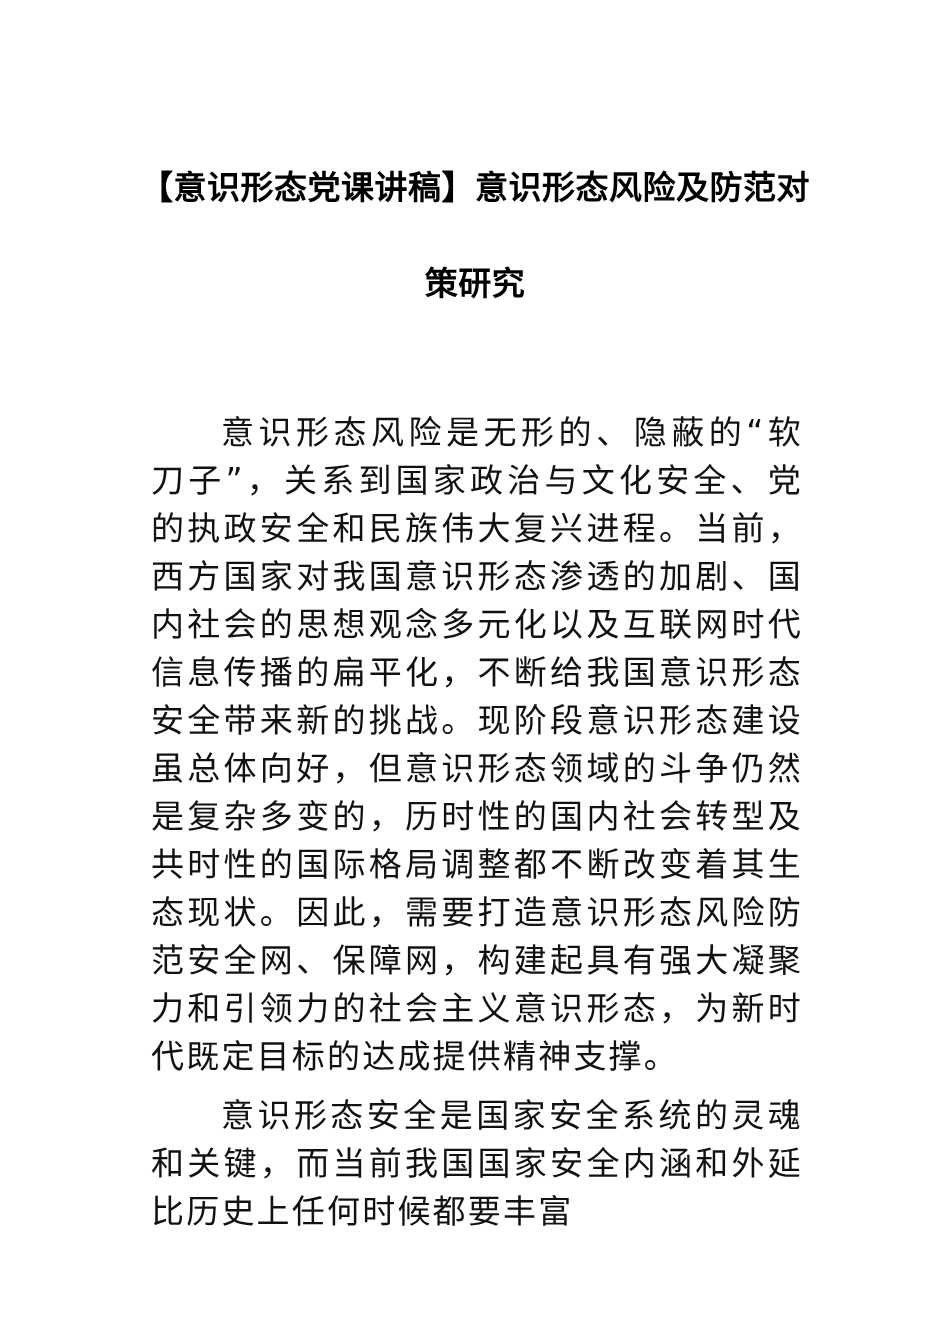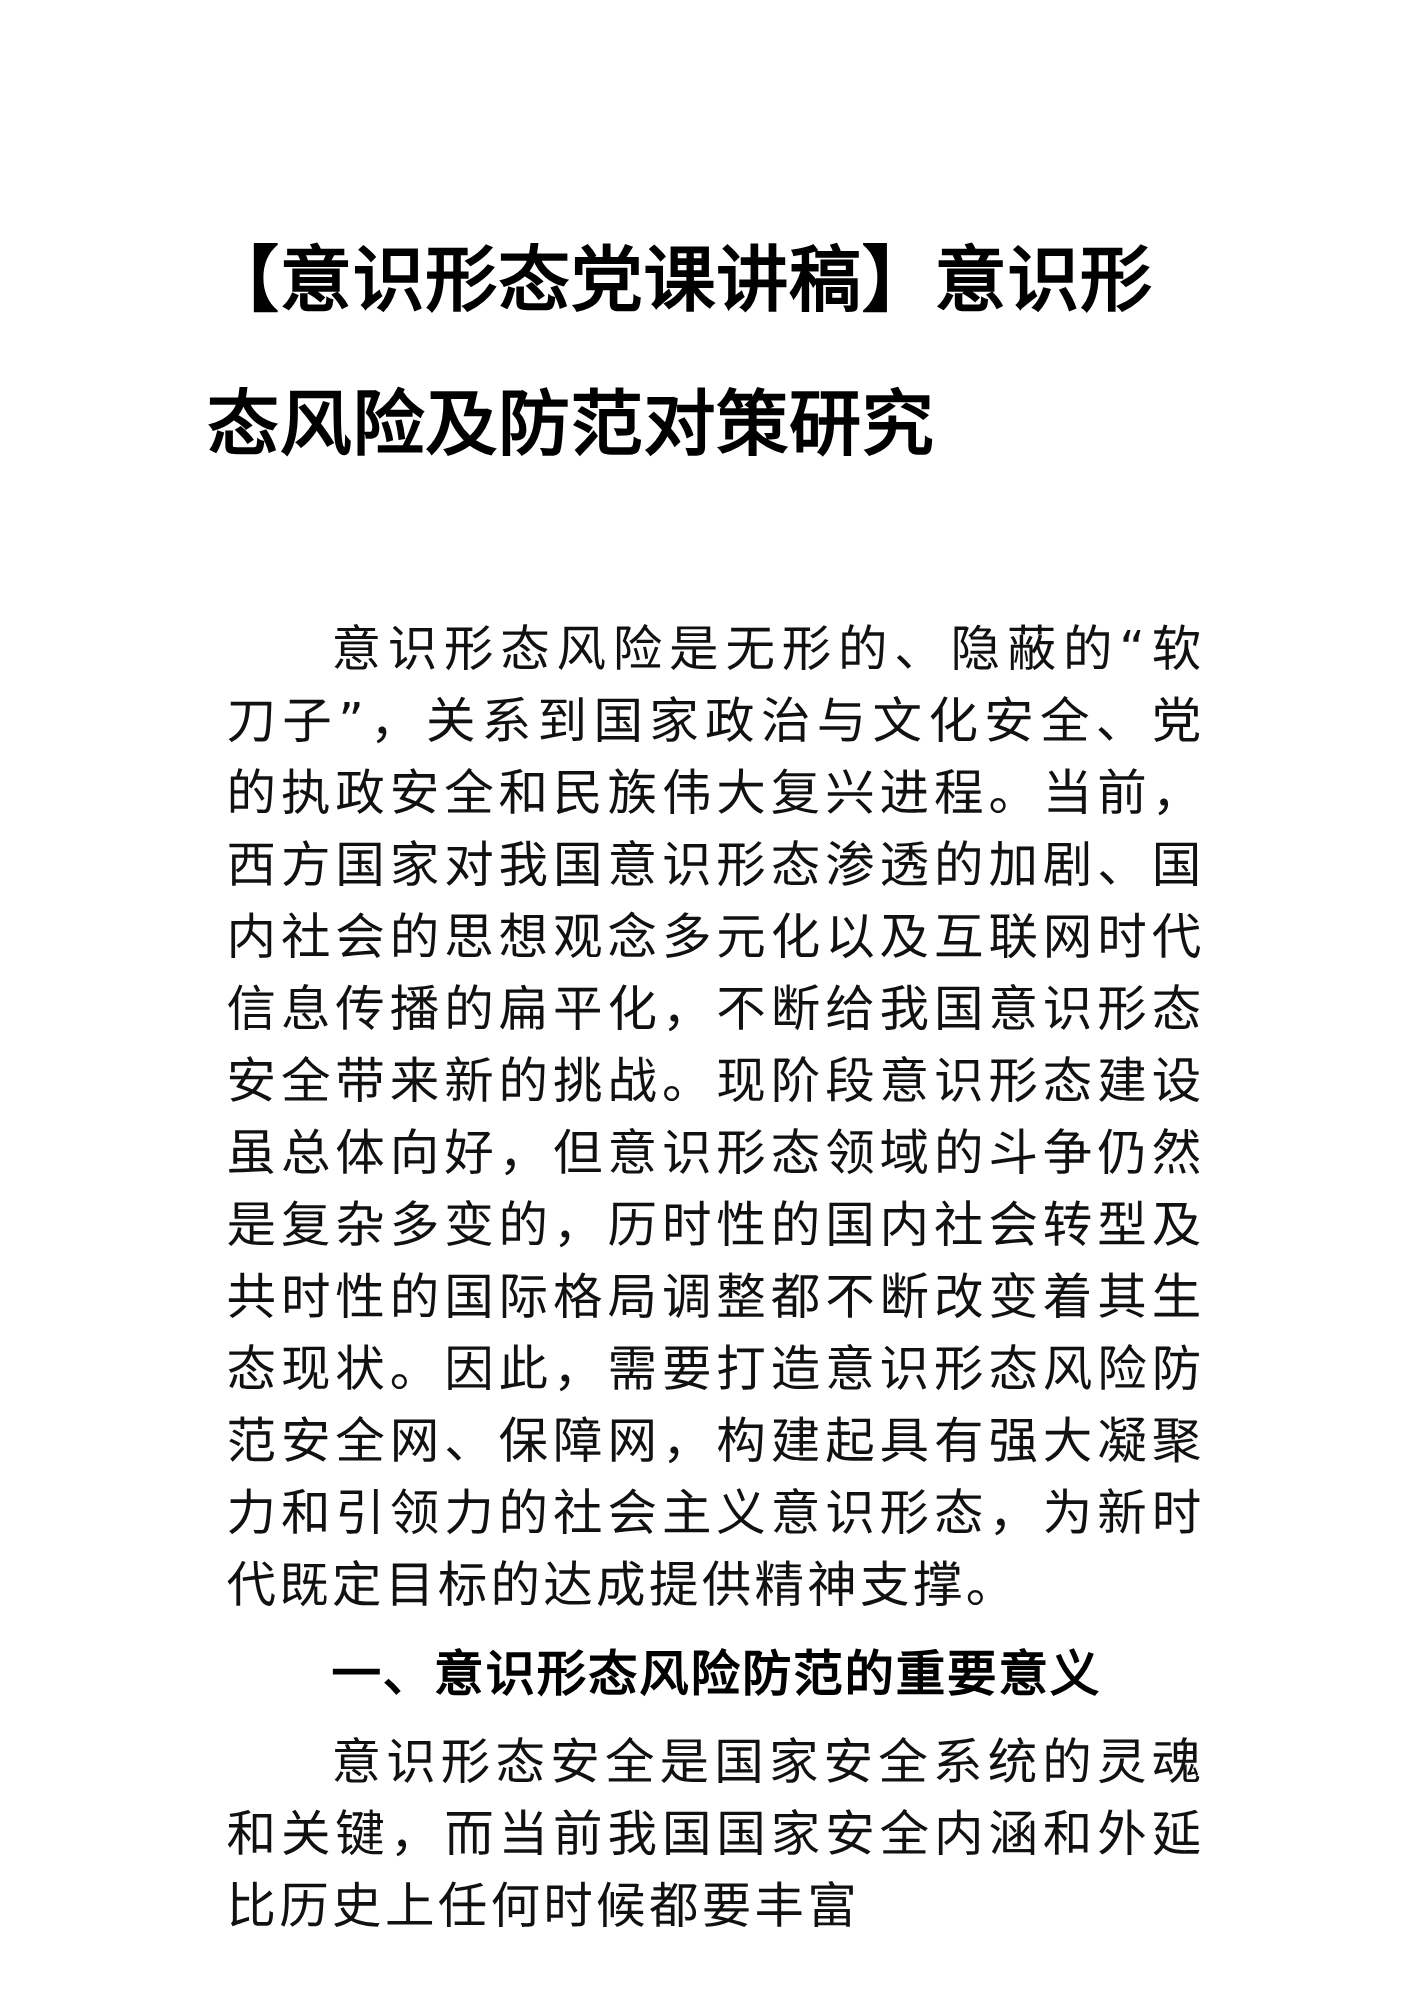--- a/index.html
+++ b/index.html
@@ -26,24 +26,24 @@
   }
 
   
   .doc-title {
     position: absolute;
     left: 0;
     top: 140px;
     width: 950px;
     padding: 0 138px;
     box-sizing: border-box;
-    text-align: left;
-    font-family: Liberation Sans, sans-serif;
+    text-align: center;
+    font-family: Liberation Serif, serif;
     font-weight: 700;
-    font-size: 48px;
+    font-size: 33px;
     line-height: 96px;
     letter-spacing: 0.5px;
     color: #000000;
     white-space: pre-wrap;
   }
 
   
   .doc-body {
     position: absolute;
     left: 140px;
@@ -80,20 +80,19 @@
 <body>
 
 <div class="page">
 
   <div class="doc-title">【意识形态党课讲稿】意识形态风险及防范对策研究</div>
 
   <div class="doc-body">
 
     <p class="para">意识形态风险是无形的、隐蔽的“软刀子”，关系到国家政治与文化安全、党的执政安全和民族伟大复兴进程。当前，西方国家对我国意识形态渗透的加剧、国内社会的思想观念多元化以及互联网时代信息传播的扁平化，不断给我国意识形态安全带来新的挑战。现阶段意识形态建设虽总体向好，但意识形态领域的斗争仍然是复杂多变的，历时性的国内社会转型及共时性的国际格局调整都不断改变着其生态现状。因此，需要打造意识形态风险防范安全网、保障网，构建起具有强大凝聚力和引领力的社会主义意识形态，为新时代既定目标的达成提供精神支撑。</p>
 
-    <p class="para heading">一、意识形态风险防范的重要意义</p>
 
 
     <p class="para">意识形态安全是国家安全系统的灵魂和关键，而当前我国国家安全内涵和外延比历史上任何时候都要丰富</p>
 
   </div>
 
 </div>
 
 </body></html>

